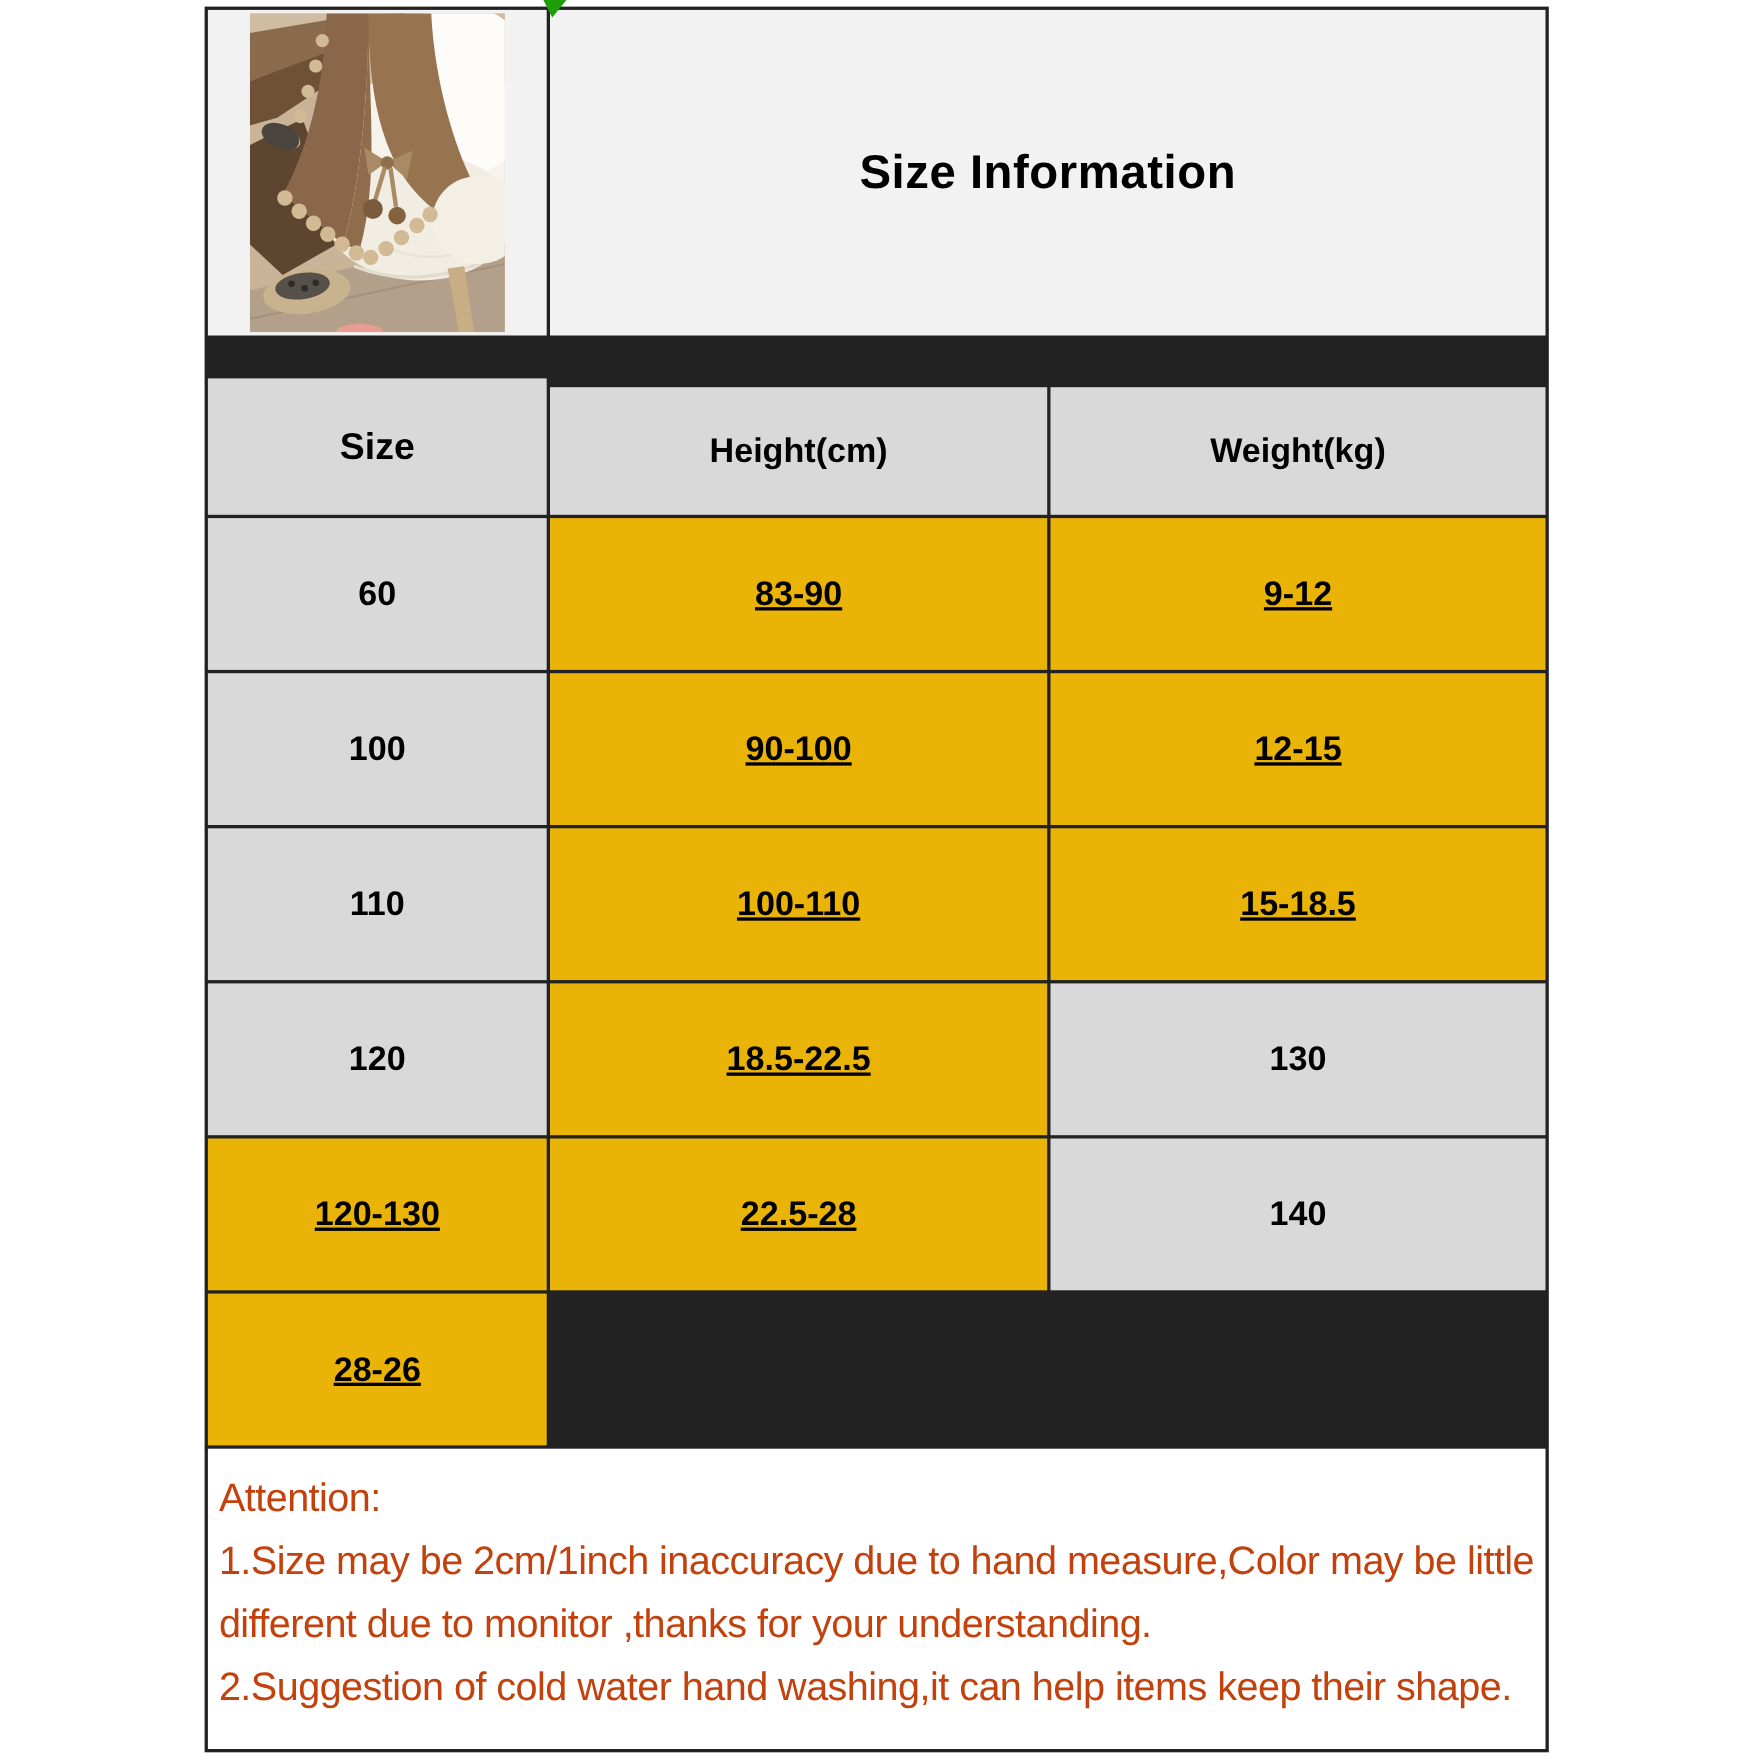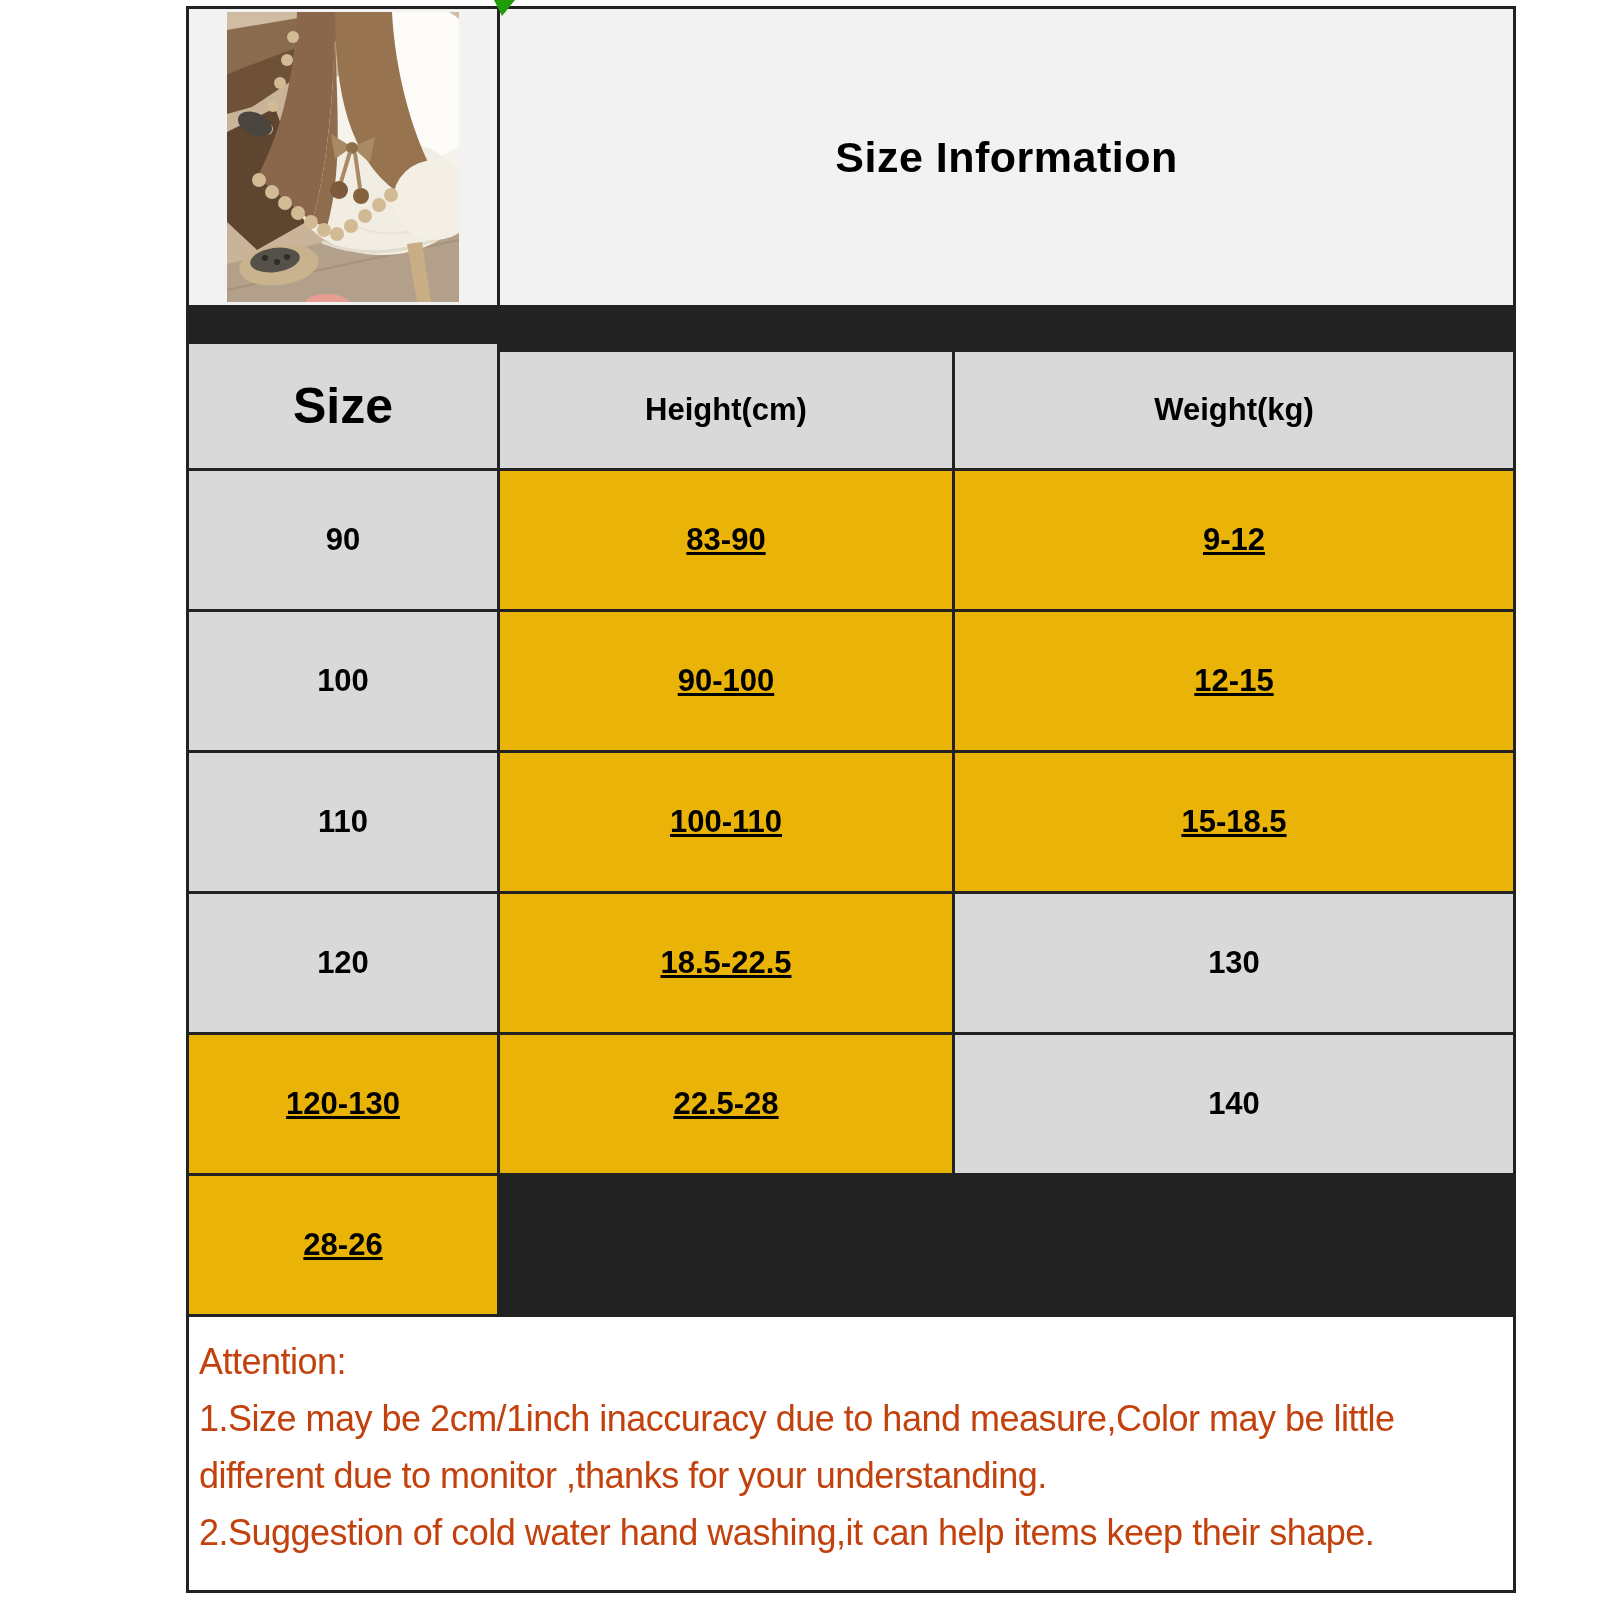--- a/index.html
+++ b/index.html
@@ -13,21 +13,21 @@
     width: 1600px;
     height: 1600px;
     background: #ffffff;
     overflow: hidden;
   }
   
   .sheet {
     position: absolute;
     left: 186px;
     top: 6px;
-    width: 1330px;
+    width: 1222px;
     height: 1587px;
     box-sizing: border-box;
     background: #222222;
     display: grid;
     grid-template-columns: 308px 452px 1fr;
     grid-template-rows: 296px 160px repeat(6, 138px) 1fr;
     gap: 3px;
     padding: 3px;
   }
   .cell {
@@ -43,21 +43,21 @@
   }
   .title-cell {
     grid-column: 2 / 4;
     grid-row: 1;
     background: #f2f2f2;
     font-size: 43px;
     font-weight: bold;
     letter-spacing: 0.5px;
   }
   .col-head { background: #d9d9d9; font-weight: bold; }
-  .size-head { font-size: 50px; margin-top: 36px; }
+  .size-head { font-size: 34px; margin-top: 36px; }
   .metric-head { font-size: 31px; margin-top: 44px; }
   .size-cell { background: #d9d9d9; font-weight: bold; font-size: 31px; }
   .val-cell { background: #eab308; font-weight: bold; font-size: 31px; text-decoration: underline; }
   .attention-cell {
     grid-column: 1 / 4;
     background: #ffffff;
     padding: 16px 10px 10px 10px;
     box-sizing: border-box;
     font-size: 36px;
     line-height: 57px;
@@ -162,21 +162,21 @@
         </svg>
       </div>
     </div>
 
     <div class="cell title-cell">Size Information</div>
 
     <div class="cell col-head size-head">Size</div>
     <div class="cell col-head metric-head">Height(cm)</div>
     <div class="cell col-head metric-head">Weight(kg)</div>
 
-    <div class="cell size-cell">90</div>
+    <div class="cell size-cell">60</div>
     <div class="cell val-cell">83-90</div>
     <div class="cell val-cell">9-12</div>
 
     <div class="cell size-cell">100</div>
     <div class="cell val-cell">90-100</div>
     <div class="cell val-cell">12-15</div>
 
     <div class="cell size-cell">110</div>
     <div class="cell val-cell">100-110</div>
     <div class="cell val-cell">15-18.5</div>

